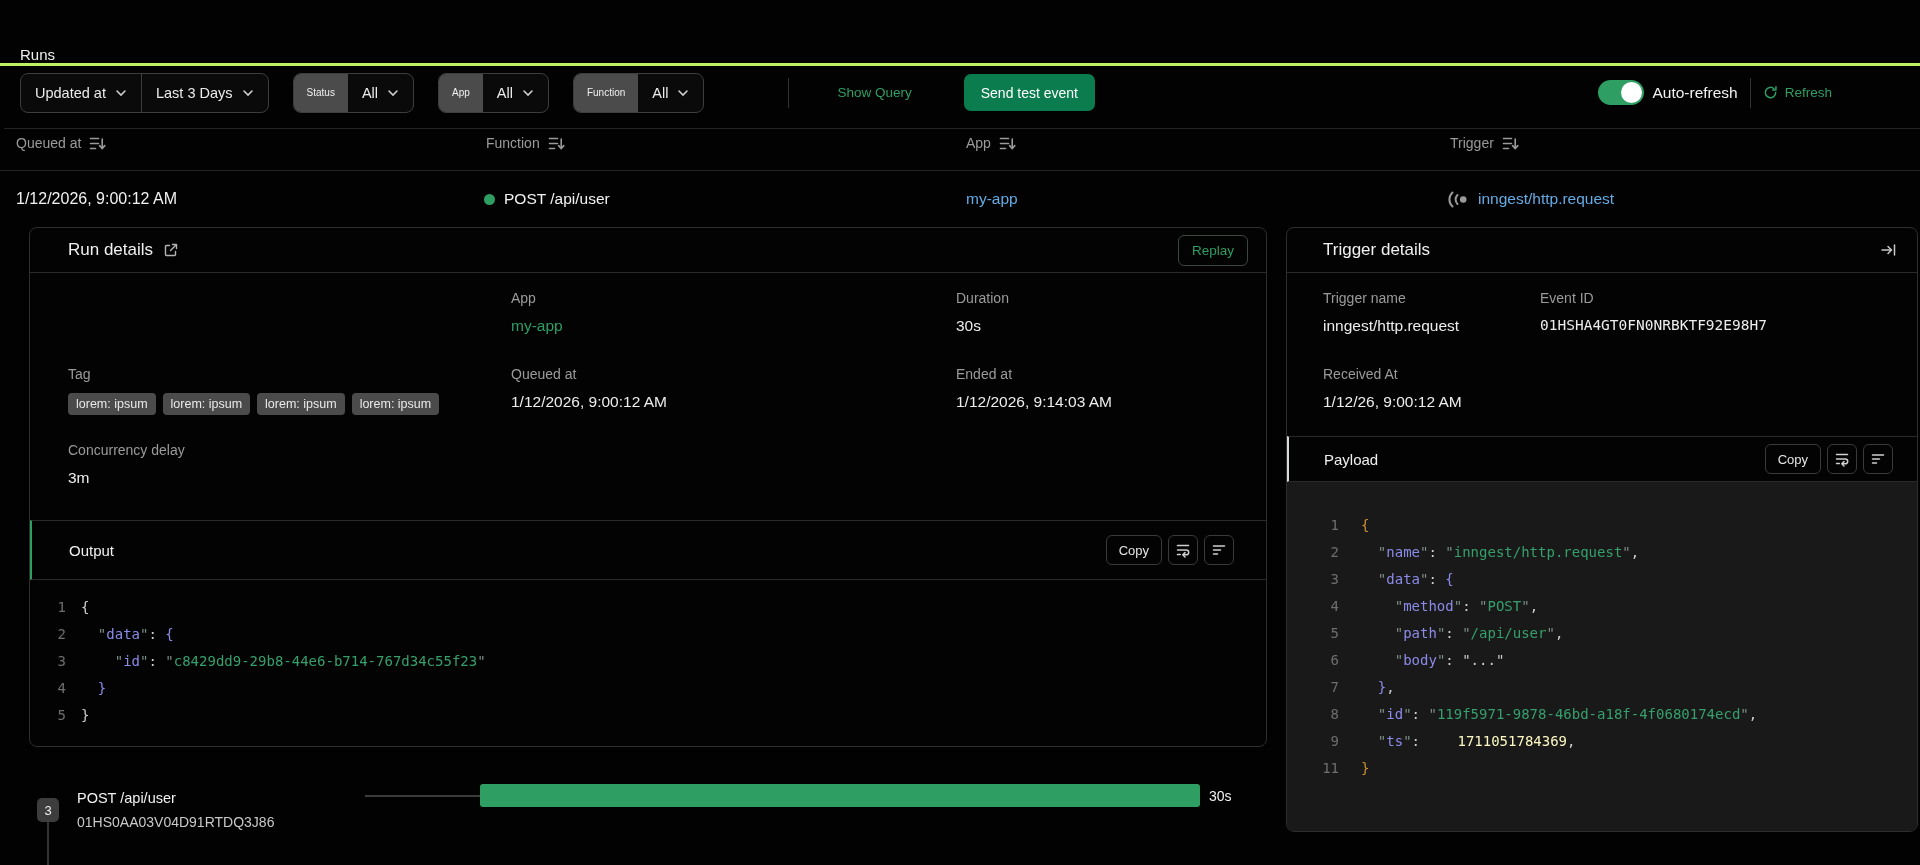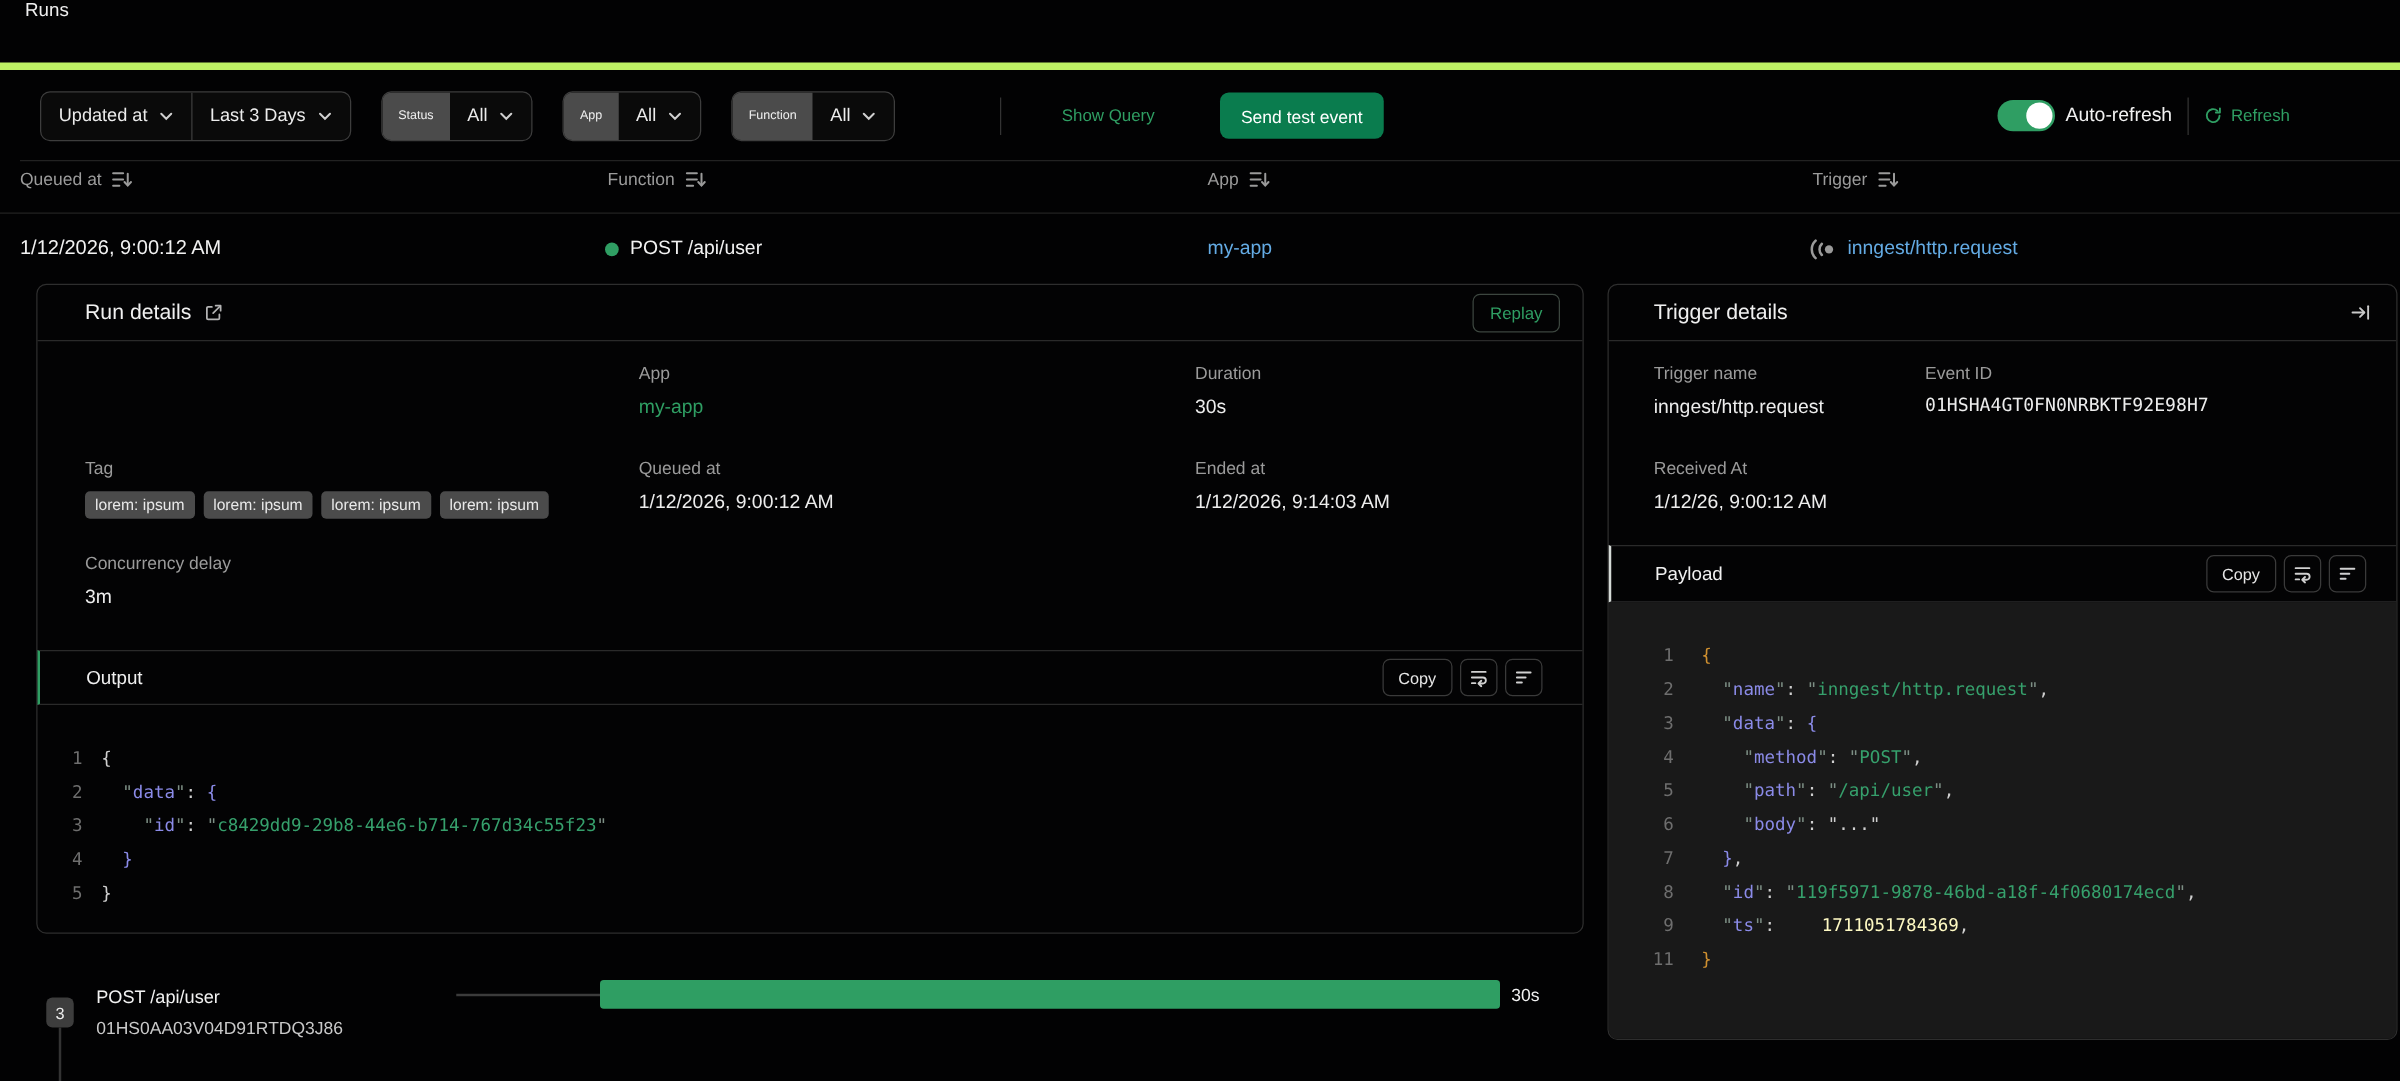--- a/index.html
+++ b/index.html
@@ -3,26 +3,26 @@
 <meta charset="utf-8">
 <style>
   * { margin:0; padding:0; box-sizing:border-box; }
   html,body { background:#000; }
   .page {
     position:relative; width:1920px; height:865px; overflow:hidden;
     background:#020203; color:#f2f2f2;
     font-family:"Liberation Sans", sans-serif;
   }
   
-  .topbar { position:absolute; top:0; left:0; right:0; height:56px;
-    border-bottom:6px solid #bef264; display:flex; align-items:flex-start; padding:0 20px; }
+  .topbar { position:absolute; top:0; left:0; right:0; height:66px;
+    border-bottom:3px solid #bef264; display:flex; align-items:flex-end; padding:0 20px; }
   .topbar .title { font-size:15px; color:#efefef; }
 
   
-  .filterbar { position:absolute; top:57px; left:16px; right:0; height:72px;
+  .filterbar { position:absolute; top:57px; left:4px; right:0; height:72px;
     border-bottom:1px solid #222; display:flex; align-items:center; padding:0 88px 0 16px; }
   .fgroup { display:flex; align-items:stretch; height:40px; border:1px solid #3d3d3d;
     border-radius:8px; overflow:hidden; background:#0a0a0a; }
   .fseg { display:flex; align-items:center; gap:9px; padding:0 14px; background:transparent;
     border:none; color:#ececec; font-size:14.5px; font-family:inherit; cursor:pointer; }
   .fseg + .fseg { border-left:1px solid #3d3d3d; }
   .fchip { display:flex; align-items:center; padding:0 13px; background:#4b4b4b;
     color:#f0f0f0; font-size:10px; }
   .ml24 { margin-left:24px; } .ml48 { margin-left:48px; } .ml52 { margin-left:52px; }
   .ml84 { margin-left:84px; } .ml12 { margin-left:12px; } .ml8 { margin-left:8px; }
@@ -74,21 +74,21 @@
   .f-queued { left:481px; top:138px; } .f-ended { left:926px; top:138px; }
   .f-conc { left:38px; top:214px; }
   .tags { display:flex; gap:7px; }
   .tag { background:#4b4b4b; color:#e9e9e9; font-size:12.5px; padding:4px 8px;
     border-radius:4px; white-space:nowrap; }
 
   .replay-btn { margin-left:auto; height:31px; padding:0 13px; background:transparent;
     border:1px solid #3c463f; border-radius:6px; color:#2f9e63; font-size:13.5px;
     font-family:inherit; cursor:pointer; }
 
-  .section-header { position:absolute; left:0; right:0; height:44px;
+  .section-header { position:absolute; left:0; right:0; height:60px;
     border-top:1px solid #2a2a2a; border-bottom:1px solid #2a2a2a;
     display:flex; align-items:center; }
   .out-header { top:292px; border-left:2px solid #2f9e63; padding:0 32px 0 37px; }
   .pay-header { top:208px; height:46px; border-left:2px solid #d5dbd7; padding:0 24px 0 35px; }
   .sec-title { font-size:15px; color:#f0f0f0; }
   .btn-cluster { margin-left:auto; display:flex; gap:6px; align-items:center; }
   .copy-btn { height:30px; padding:0 12px; background:transparent; border:1px solid #3a3a3a;
     border-radius:6px; color:#e5e5e5; font-size:13px; font-family:inherit; cursor:pointer; }
   .icon-btn { width:30px; height:30px; display:flex; align-items:center; justify-content:center;
     background:transparent; border:1px solid #3a3a3a; border-radius:6px; cursor:pointer; }

